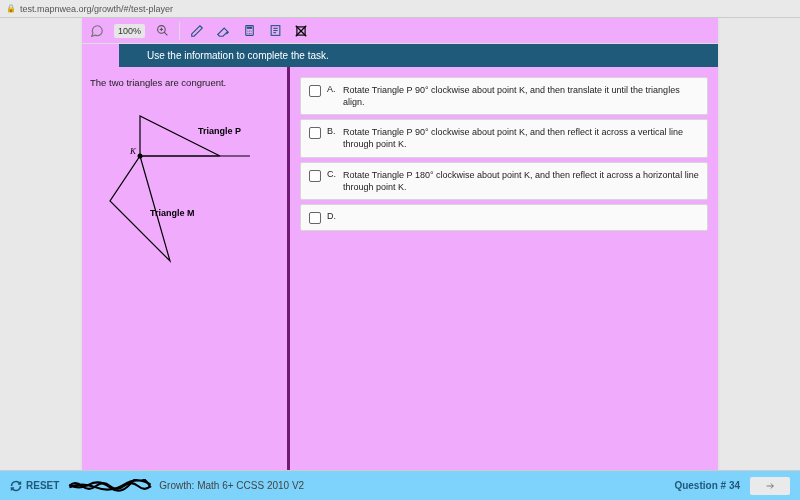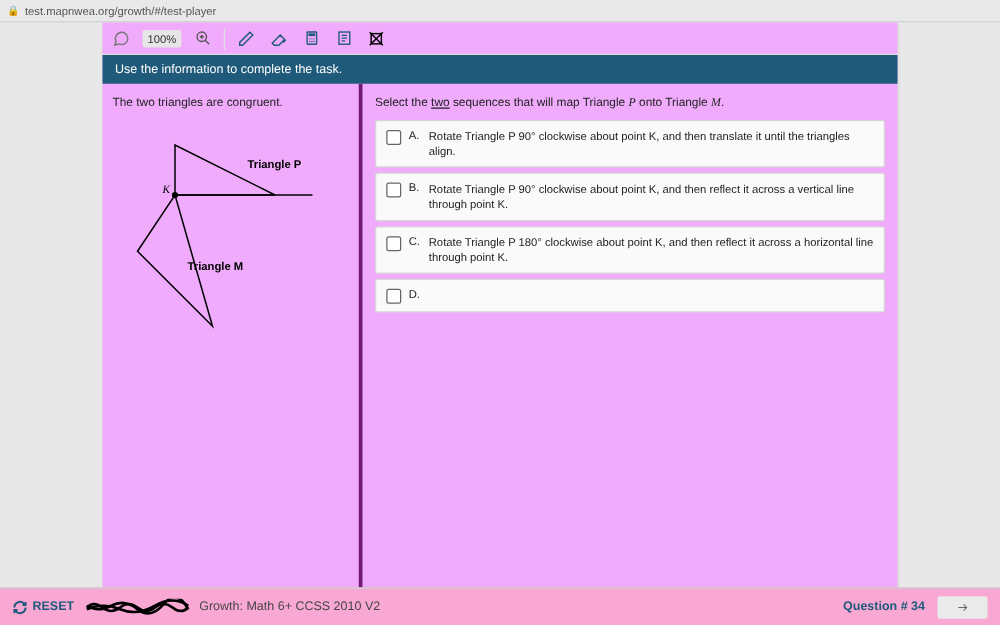--- a/index.html
+++ b/index.html
@@ -5,34 +5,34 @@
   * { box-sizing: border-box; margin: 0; padding: 0; }
   html, body { width: 800px; height: 500px; font-family: Arial, Helvetica, sans-serif; background: #e8e8e8; overflow: hidden; }
   .url-bar { height: 18px; background: #e9e9e9; border-bottom: 1px solid #ccc; font-size: 9px; color: #555; display: flex; align-items: center; padding: 0 6px; gap: 4px; }
   .lock { font-size: 8px; }
   .app { width: 800px; height: 482px; display: flex; flex-direction: column; align-items: center; background: #e8e8e8; }
   .stage { width: 636px; background: #f0abfc; display: flex; flex-direction: column; flex: 1; box-shadow: 0 1px 3px rgba(0,0,0,.08); }
   .toolbar { height: 26px; border-bottom: 1px solid #ddd; display: flex; align-items: center; padding: 0 6px; gap: 8px; }
   .tb-icon { width: 18px; height: 18px; display: flex; align-items: center; justify-content: center; color: #555; font-size: 13px; }
   .tb-sep { width: 1px; height: 18px; background: #ddd; }
   .zoom-badge { background: #e6e6e6; padding: 2px 4px; font-size: 9px; color: #333; border-radius: 2px; }
-  .instruction-bar { background: #1f5a7a; color: #fff; font-size: 10px; padding: 6px 10px; }
+  .instruction-bar { background: #1f5a7a; color: #fff; font-size: 10px; padding: 6px 28px; margin-left: 37px; }
   .content { flex: 1; display: flex; overflow: hidden; }
   .left-col { width: 208px; border-right: 3px solid #701a75; padding: 10px 8px; }
   .left-text { font-size: 9.5px; color: #222; margin-bottom: 8px; }
   .diagram { width: 190px; height: 180px; }
   .right-col { flex: 1; padding: 10px; }
   .prompt { font-size: 9.5px; color: #222; margin-bottom: 8px; }
   .prompt .underline { text-decoration: underline; }
   .options { display: flex; flex-direction: column; gap: 4px; }
   .option { border: 1px solid #d6d6d6; border-radius: 2px; padding: 6px 8px; display: flex; align-items: flex-start; gap: 6px; background: #fafafa; }
   .cb { width: 12px; height: 12px; border: 1.5px solid #666; border-radius: 2px; margin-top: 1px; flex-shrink: 0; background: #fff; }
   .opt-label { font-size: 9px; color: #222; width: 10px; flex-shrink: 0; }
   .opt-text { font-size: 9px; color: #222; line-height: 1.35; }
-  .footer { height: 30px; border-top: 1px solid #ccc; background: #f9a8d4; display: flex; align-items: center; padding: 0 10px; font-size: 10px; color: #333; width: 100%; }
+  .footer { height: 30px; border-top: 1px solid #ccc; background: #7dd3fc; display: flex; align-items: center; padding: 0 10px; font-size: 10px; color: #333; width: 100%; }
   .reset { color: #1f5a7a; font-weight: bold; display: flex; align-items: center; gap: 4px; font-size: 10px; }
   .scribble { width: 90px; height: 14px; margin-left: 6px; }
   .scribble path { stroke: #000; stroke-width: 3; fill: none; }
   .assess-name { color: #444; font-size: 10px; margin-left: 4px; }
   .spacer { flex: 1; }
   .qnum { color: #1f5a7a; font-weight: bold; font-size: 10px; margin-right: 10px; }
   .next-btn { width: 40px; height: 18px; background: #eaeaea; display: flex; align-items: center; justify-content: center; color: #666; border-radius: 2px; }
   .italic-var { font-style: italic; font-family: "Times New Roman", serif; }
 </style>
 </head>
@@ -114,23 +114,20 @@
           <line x1="50" y1="60" x2="160" y2="60" stroke="#000" stroke-width="1.2"></line>
           <polygon points="50,60 80,165 20,105" fill="none" stroke="#000" stroke-width="1.2"></polygon>
           <circle cx="50" cy="60" r="2.5" fill="#000"></circle>
           <text x="40" y="58" font-size="9" font-style="italic" font-family="serif">K</text>
           <text x="108" y="38" font-size="9" font-weight="bold">Triangle P</text>
           <text x="60" y="120" font-size="9" font-weight="bold">Triangle M</text>
         </svg>
       </div>
 
       <div class="right-col">
-        <div class="prompt">
-          <span>Select the </span><span class="underline">two</span><span> sequences that will map Triangle </span><span class="italic-var">P</span><span> onto Triangle </span><span class="italic-var">M</span><span>.</span>
-        </div>
         <div class="options">
           <div class="option">
             <div class="cb"></div>
             <div class="opt-label">A.</div>
             <div class="opt-text">Rotate Triangle P 90° clockwise about point K, and then translate it until the triangles align.</div>
           </div>
           <div class="option">
             <div class="cb"></div>
             <div class="opt-label">B.</div>
             <div class="opt-text">Rotate Triangle P 90° clockwise about point K, and then reflect it across a vertical line through point K.</div>

